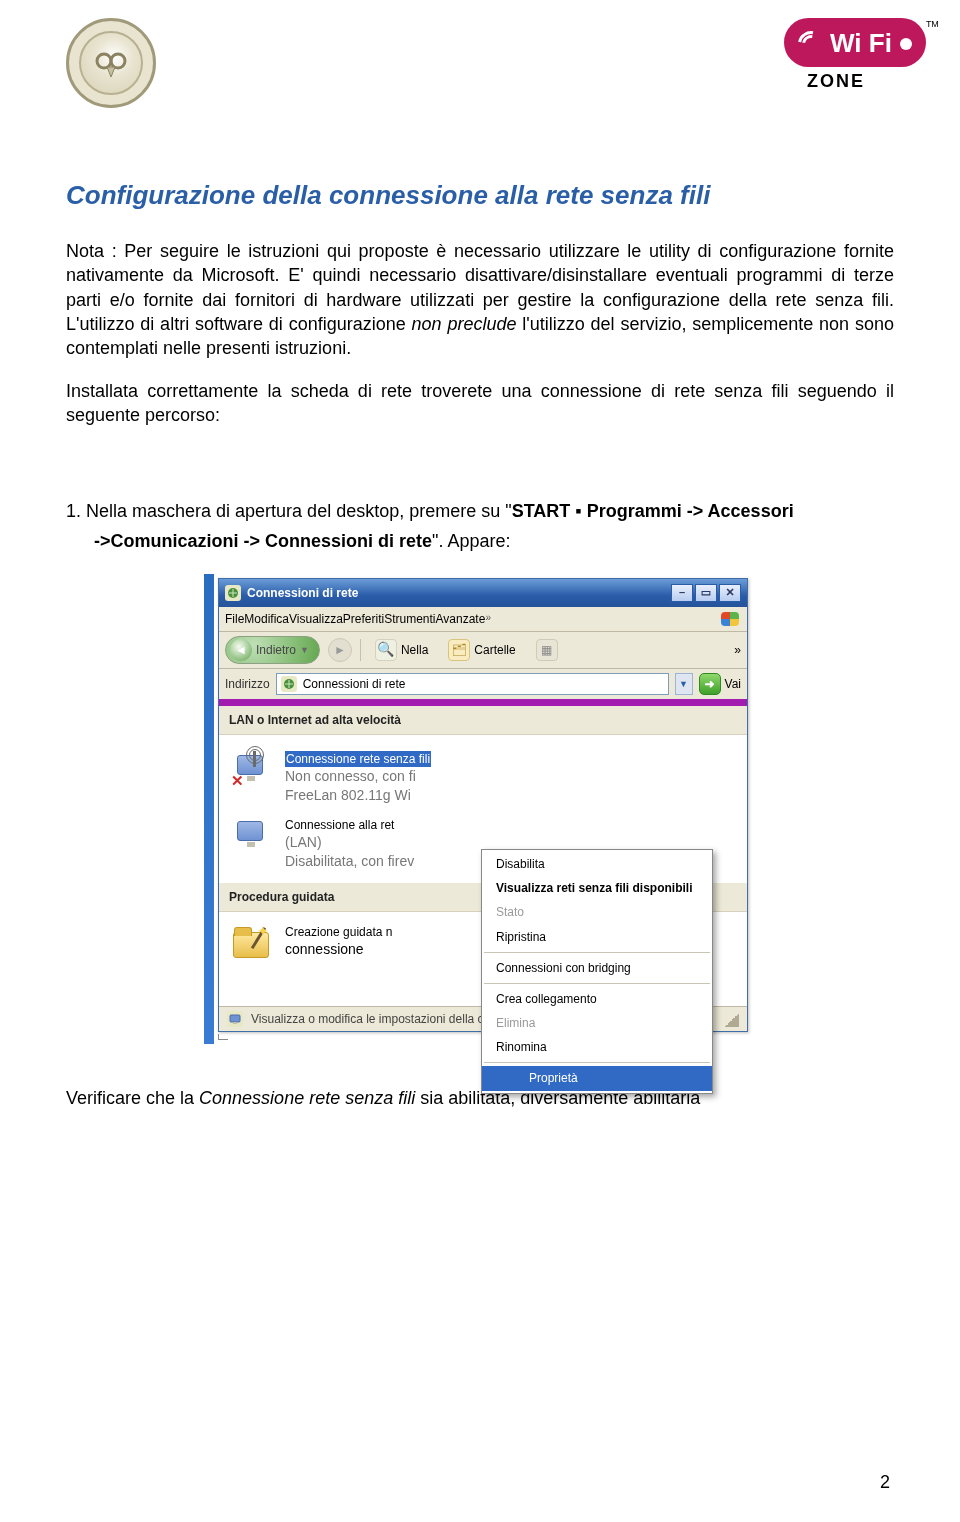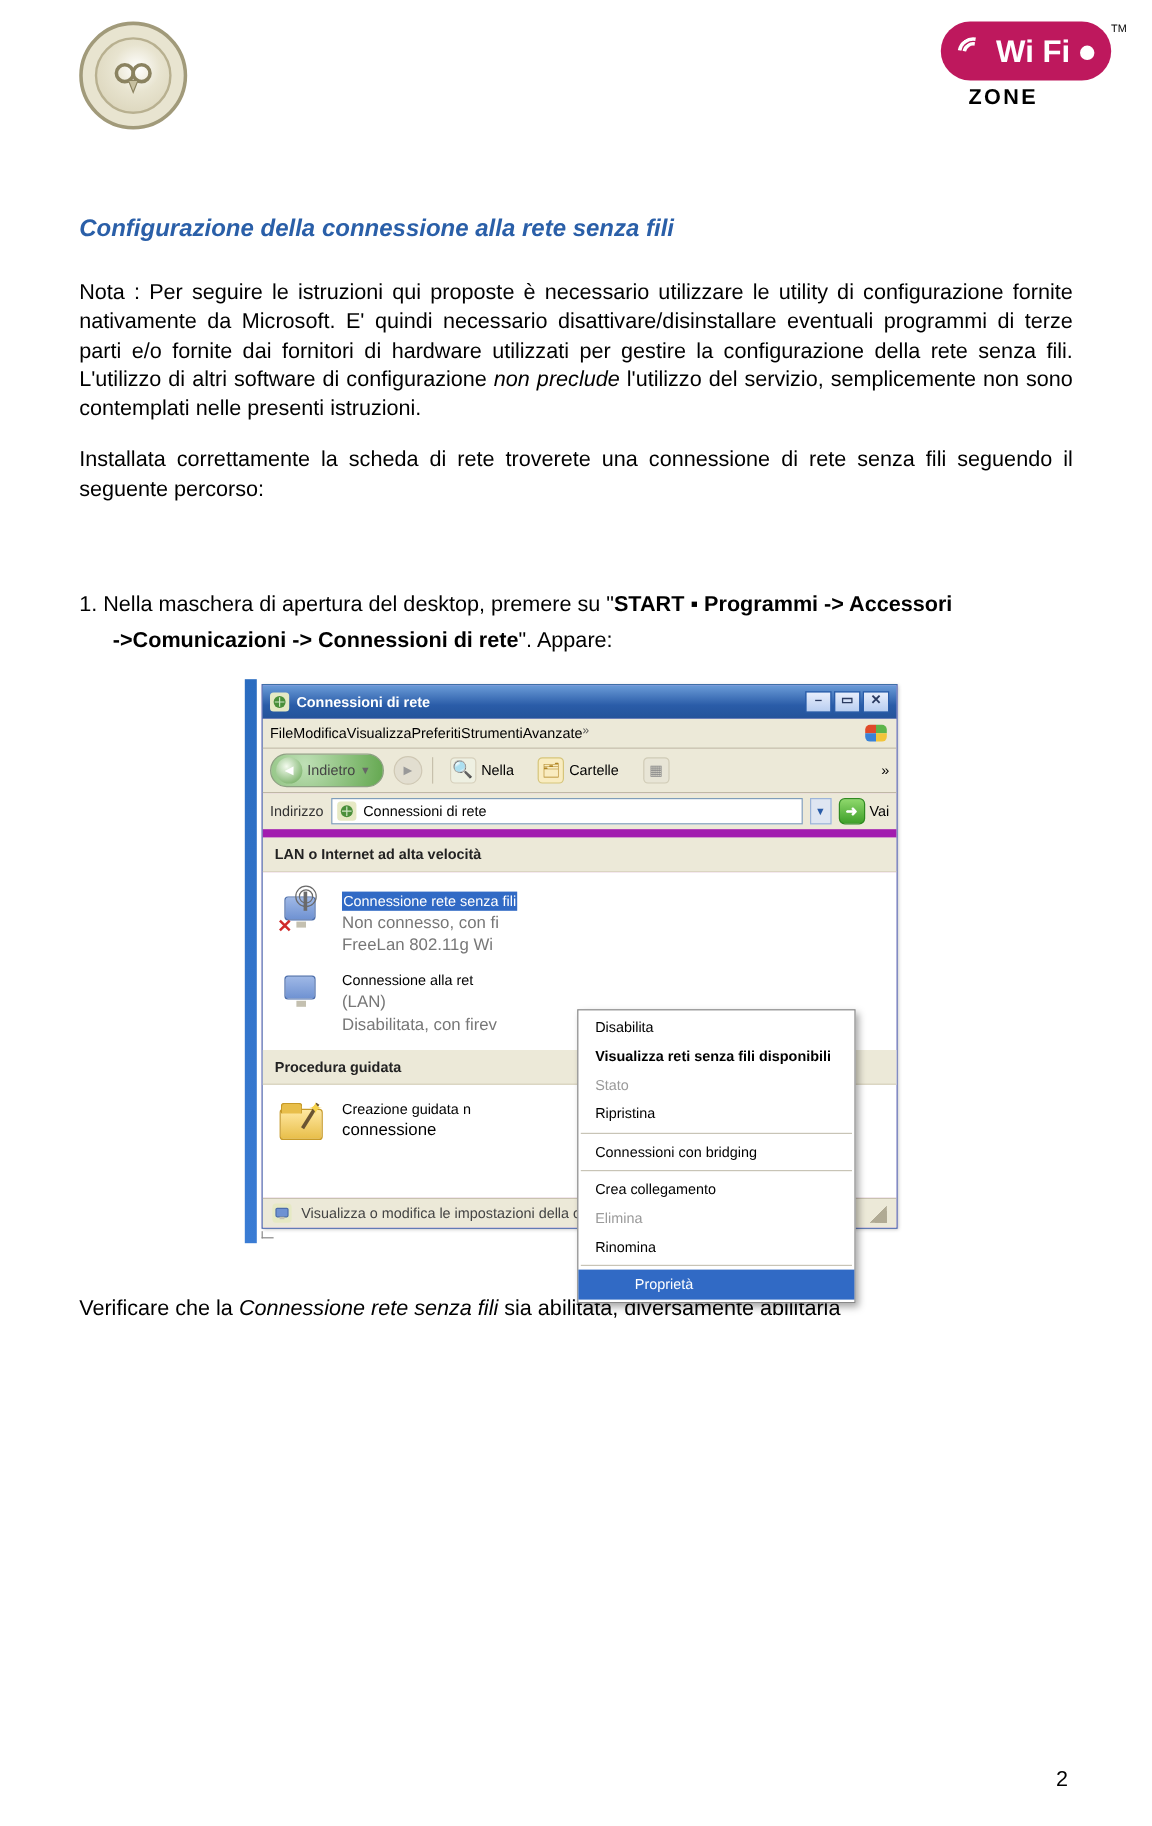--- a/index.html
+++ b/index.html
@@ -61,21 +61,21 @@
   .wifi-pill .arcs span {
     position:absolute; border:3px solid #fff; border-radius:50%;
     border-color:#fff transparent transparent transparent;
   }
   .wifi-pill .arcs .a1 { width:26px; height:26px; left:0; top:0; transform:rotate(-35deg); }
   .wifi-pill .arcs .a2 { width:18px; height:18px; left:4px; top:4px; transform:rotate(-35deg); }
   .wifi-zone { text-align:center; font-weight:bold; letter-spacing:2px; font-size:18px; margin-top:2px; }
 
   .h1 {
     color:#2a5fa8;
-    font-size:20px;
+    font-size:26px;
     font-weight:bold;
     font-style:italic;
     margin-top: 40px;
     margin-bottom: 26px;
   }
   .para { text-align: justify; margin-bottom: 18px; }
   .para2 { text-align: justify; margin-bottom: 24px; }
 
   .step { text-align: justify; margin-top: 72px; margin-bottom: 24px; }
   .step-indent { padding-left: 28px; text-align: justify; margin-top:-18px; margin-bottom: 24px; }
@@ -88,21 +88,21 @@
     font-size: 12px;
     color:#000;
   }
   .left-stub {
     position:absolute; left:-8px; top:-4px; width:10px; height:470px;
     background: linear-gradient(#2a6cc0,#3a7cd4);
   }
   .xpwin {
     margin-left: 6px;
     border:1px solid #3f6fa6;
-    background:#f0abfc;
+    background:#6d28d9;
     box-shadow: 1px 1px 3px rgba(0,0,0,0.25);
   }
   .titlebar {
     height:28px;
     background: linear-gradient(#6b9cd8,#2a5ca8 60%,#24539a);
     color:#fff; display:flex; align-items:center; padding:0 6px;
     font-weight:bold;
     justify-content: space-between;
   }
   .titlebar .left { display:flex; align-items:center; gap:6px; }

